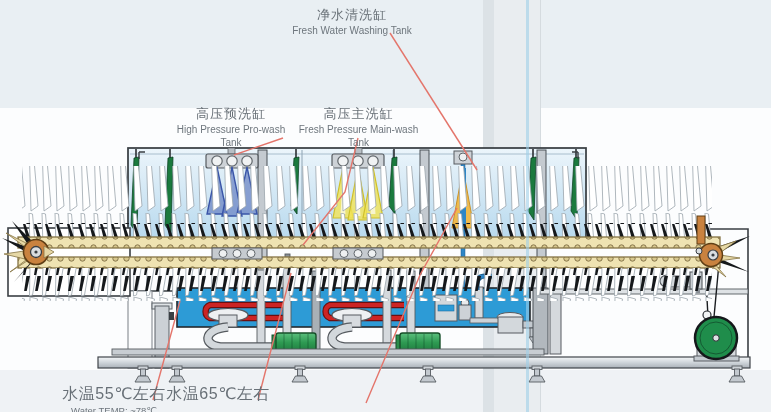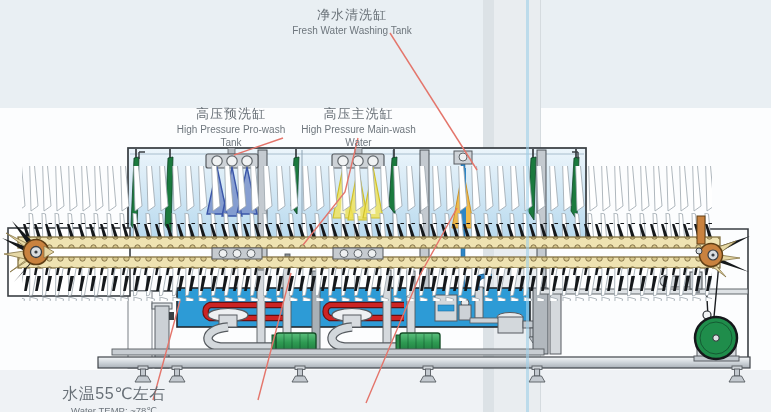--- a/index.html
+++ b/index.html
@@ -318,22 +318,23 @@
   <div class="lbl" style="left:166px;top:106px;width:130px;">
     <span class="zh">高压预洗缸</span>
     <span class="en">High Pressure Pro-wash Tank</span>
   </div>
   <div class="lbl" style="left:284px;top:7px;width:136px;">
     <span class="zh">净水清洗缸</span>
     <span class="en">Fresh Water Washing Tank</span>
   </div>
   <div class="lbl" style="left:293px;top:106px;width:131px;">
     <span class="zh">高压主洗缸</span>
-    <span class="en">High Pressure Main-wash Water</span>
+    <span class="en">Fresh Pressure Main-wash Tank</span>
   </div>
   <div class="lbl temp" style="left:58px;top:384px;width:112px;">
     <span class="zh">水温55℃左右</span>
     <span class="en">Water TEMP: ~78℃</span>
   </div>
   <div class="lbl temp" style="left:162px;top:384px;width:112px;">
+    <span class="zh">水温65℃左右</span>
   </div>
 
 </div>
 
 </body></html>

